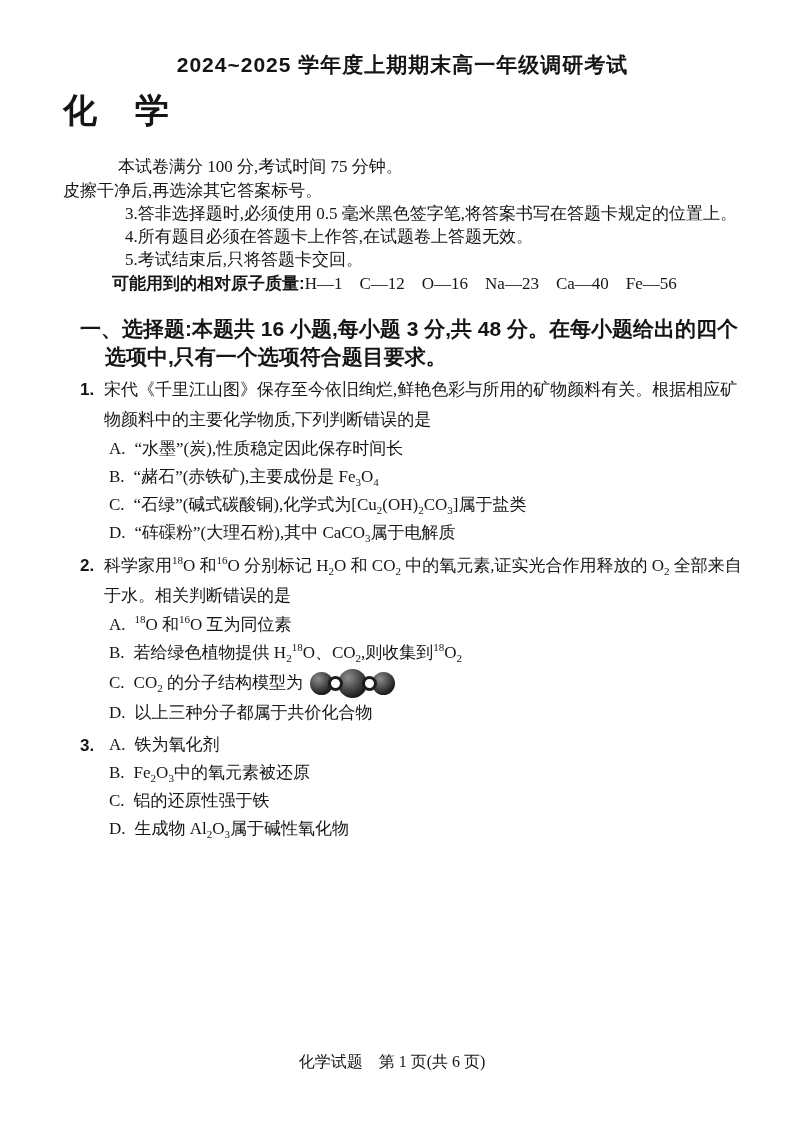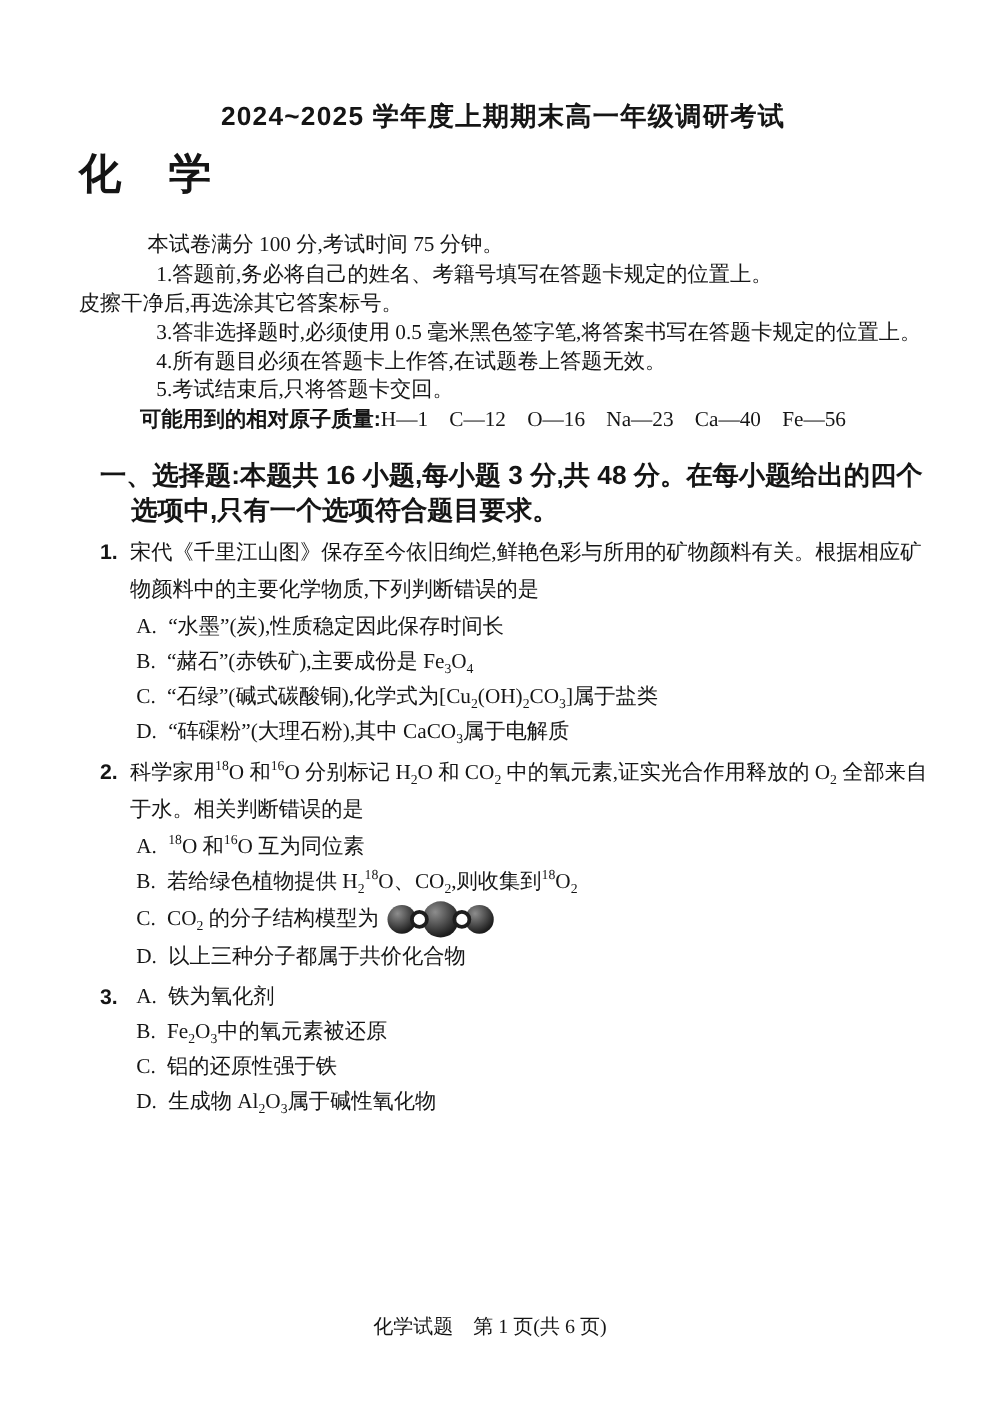--- a/index.html
+++ b/index.html
@@ -1,20 +1,20 @@
 <!DOCTYPE html>
 <html><head>
 <meta charset="utf-8">
 <style>
   html,body{margin:0;padding:0;background:#ffffff;}
   .page{
     position:relative;width:800px;height:1131px;overflow:hidden;background:#fff;
     color:#151515;font-family:"Liberation Serif","DejaVu Serif",serif;font-size:17px;
   }
-  .content{padding:80px 58px 0 63px;}
+  .content{padding:51px 58px 0 63px;}
   .title1{
     text-align:center;font-family:"Liberation Sans","DejaVu Sans",sans-serif;
     font-weight:700;font-size:21px;line-height:27px;letter-spacing:1px;
   }
   .title2{
     text-align:left;font-family:"Liberation Sans","DejaVu Sans",sans-serif;
     font-weight:700;font-size:34px;line-height:42px;margin-top:11px;letter-spacing:2px;
   }
   .exam-info{margin:24px 0 0 55px;line-height:24px;}
   .notice-heading{
@@ -55,21 +55,20 @@
 <body>
 
 <div class="page">
   <div class="content">
     <div class="title1">2024~2025 学年度上期期末高一年级调研考试</div>
     <div class="title2">化　学</div>
     <div class="exam-info">本试卷满分 100 分,考试时间 75 分钟。</div>
 
     <div>
       <div>
-          <div class="notice-line indent-item">1.答题前,务必将自己的姓名、考籍号填写在答题卡规定的位置上。</div>
           <div class="notice-line indent-flush">皮擦干净后,再选涂其它答案标号。</div>
           <div class="notice-line indent-item">3.答非选择题时,必须使用 0.5 毫米黑色签字笔,将答案书写在答题卡规定的位置上。</div>
           <div class="notice-line indent-item">4.所有题目必须在答题卡上作答,在试题卷上答题无效。</div>
           <div class="notice-line indent-item">5.考试结束后,只将答题卡交回。</div>
         </div>
       <div class="masses-line">
         <span class="masses-label">可能用到的相对原子质量:</span><span>H—1　C—12　O—16　Na—23　Ca—40　Fe—56</span>
       </div>
     </div>
 

